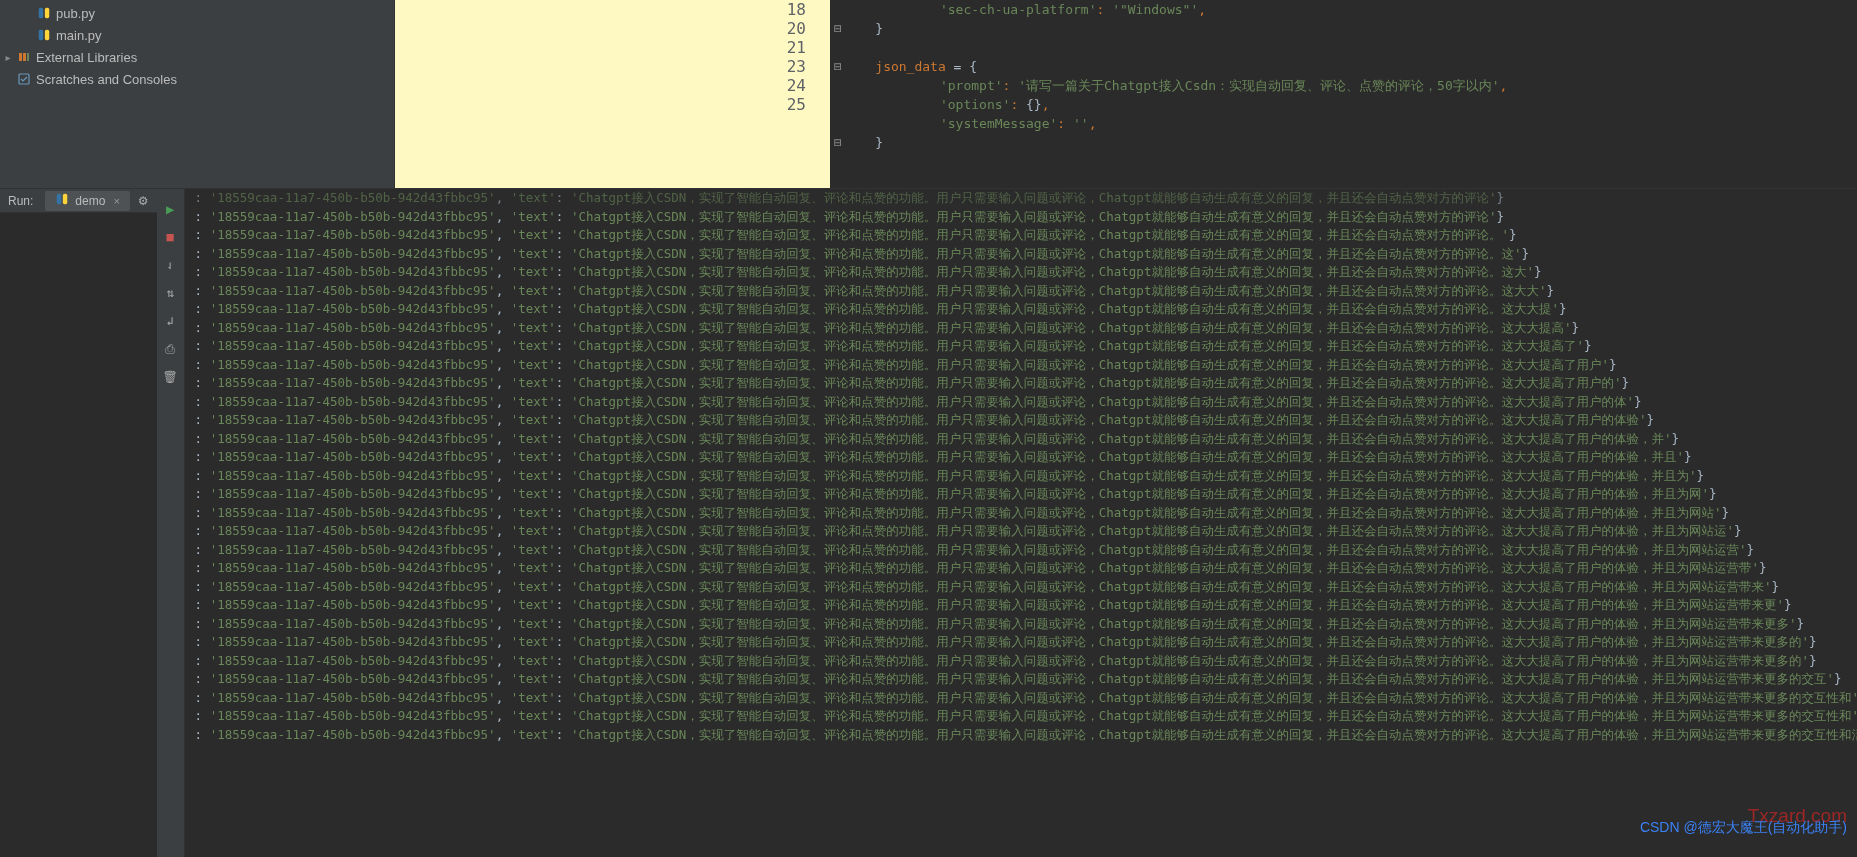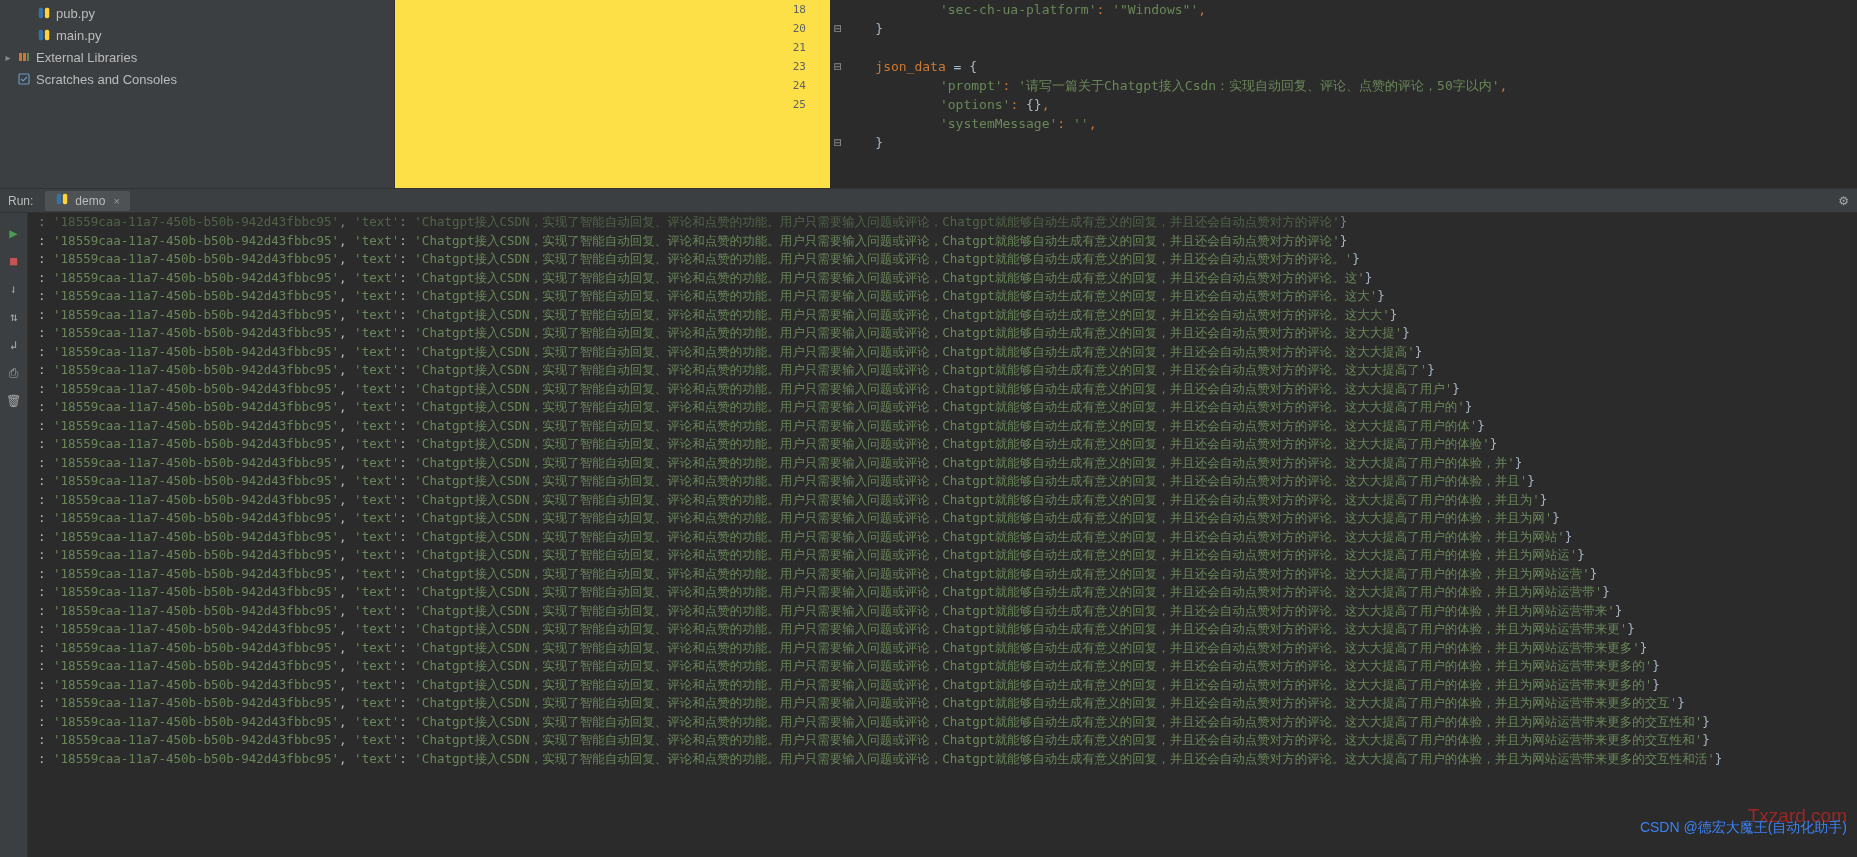--- a/index.html
+++ b/index.html
@@ -52,25 +52,25 @@
 
   
   .editor {
     flex: 1;
     background: #2b2b2b;
     display: flex;
     position: relative;
   }
   .gutter {
     width: 435px;
-    background: #fde047;
+    background: #fef9c3;
     text-align: right;
     padding-right: 24px;
     color: #606366;
-    font-size: 11px;
+    font-size: 16px;
     line-height: 19px;
   }
   .gutter .ln { height: 19px; }
   .code-area {
     flex: 1;
     padding-left: 16px;
     line-height: 19px;
     font-size: 13px;
     white-space: pre;
   }
@@ -84,21 +84,21 @@
   .tok-str { color: #6a8759; }
   .tok-key { color: #cc7832; }
   .tok-brace { color: #a9b7c6; }
   .tok-punct { color: #cc7832; }
   .tok-eq { color: #a9b7c6; }
 
   
   .run-panel {
     flex: 1;
     display: flex;
-    flex-direction: column;
+    flex-direction: row;
     background: #2b2b2b;
     border-top: 1px solid #323232;
   }
   .run-header {
     height: 24px;
     background: #3c3f41;
     display: flex;
     align-items: center;
     border-bottom: 1px solid #323232;
     font-family: "Segoe UI", sans-serif;

